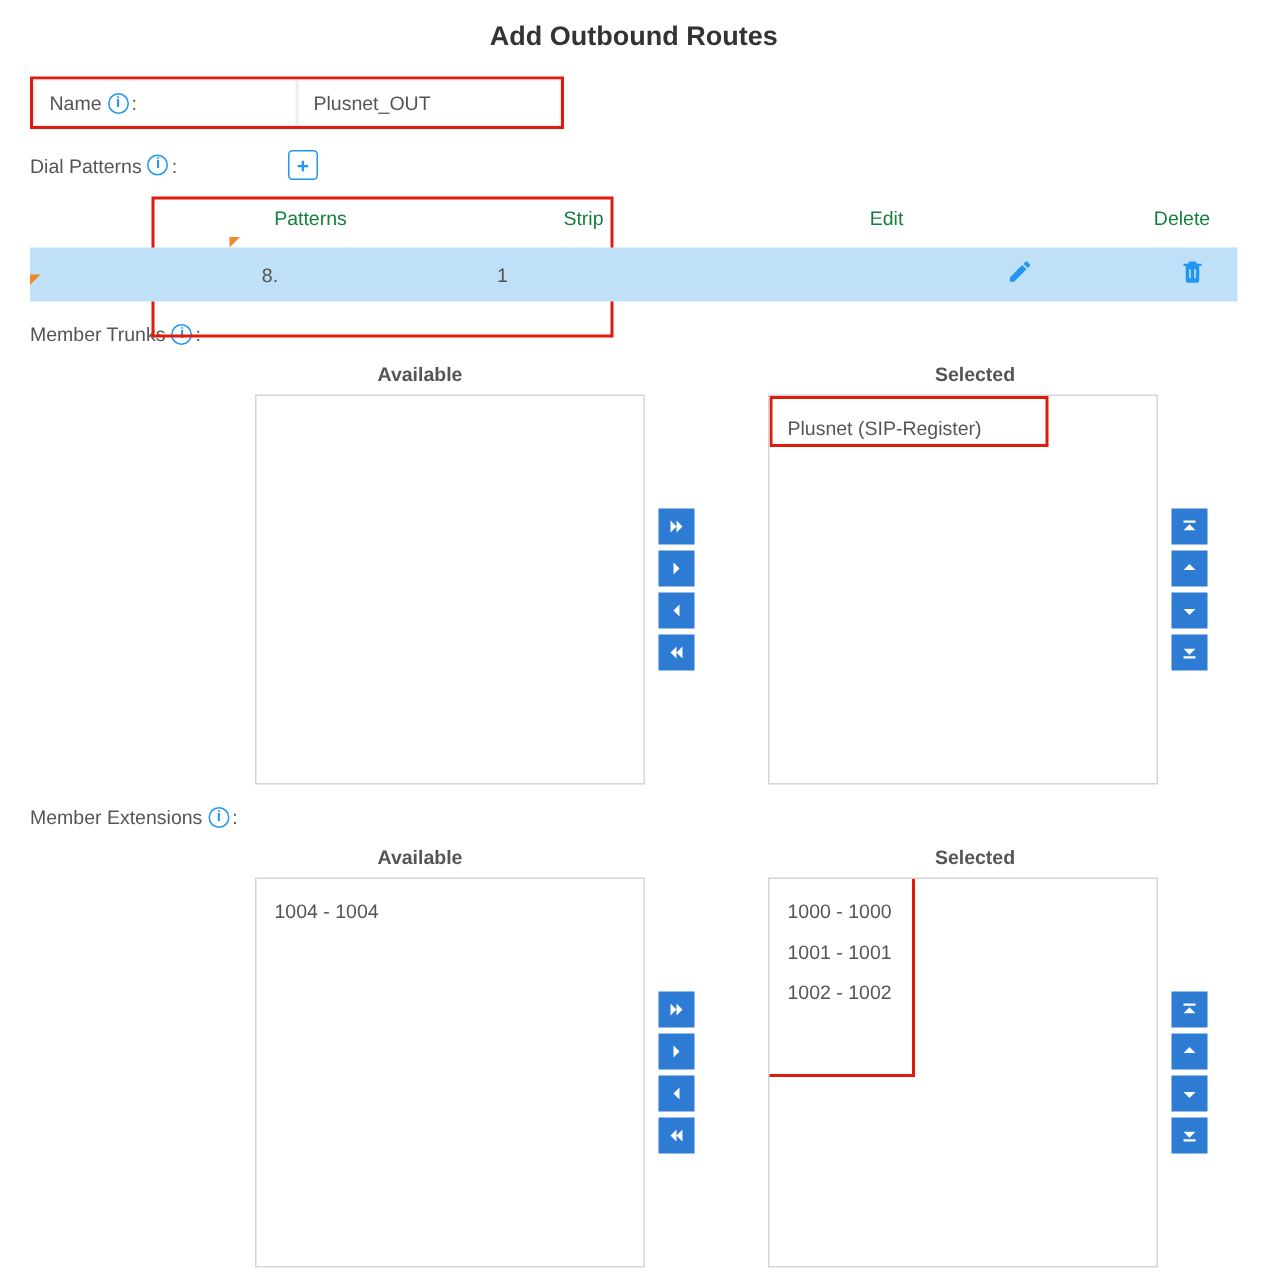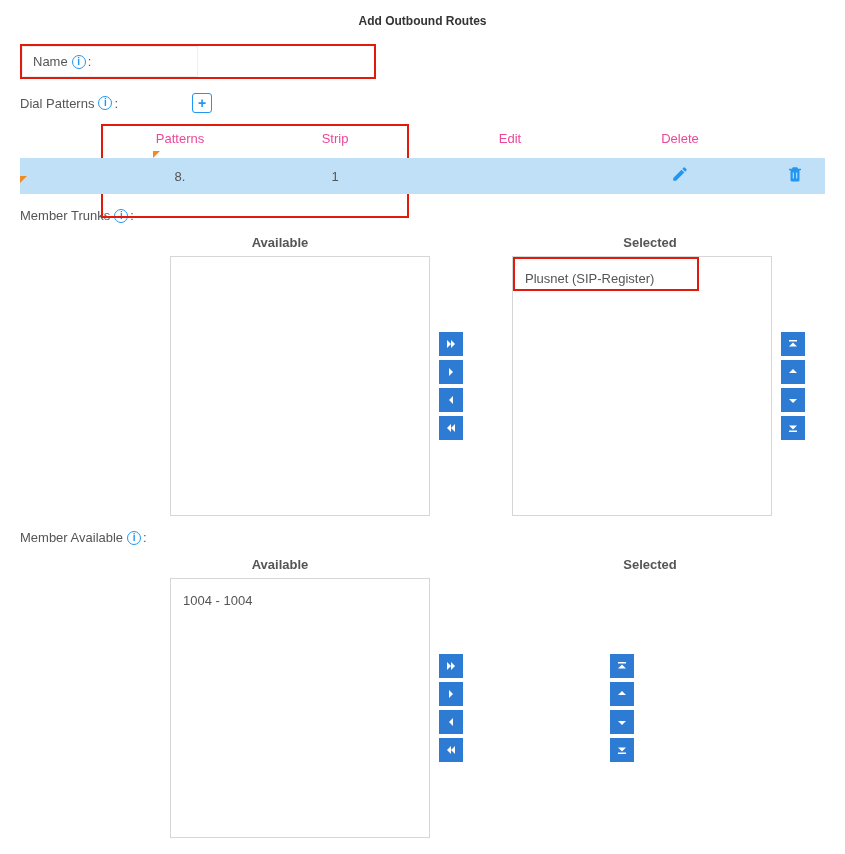--- a/index.html
+++ b/index.html
@@ -6,21 +6,21 @@
   body {
     margin: 0;
     padding: 10px;
     font-family: Arial, Helvetica, sans-serif;
     font-size: 13px;
     color: #555;
     width: 845px;
   }
   h1.page-title {
     text-align: center;
-    font-size: 12px;
+    font-size: 18px;
     font-weight: bold;
     color: #333;
     margin: 4px 0 16px 0;
   }
   
   .hl-red { outline: 2px solid #e11b0c; outline-offset: -1px; }
   
   .name-row {
     display: flex;
     width: 356px;
@@ -76,21 +76,21 @@
   .dp-table {
     margin: 12px 10px 0 10px;
     position: relative;
   }
   .dp-head, .dp-row {
     display: grid;
     grid-template-columns: 80px 160px 150px 200px 140px 90px;
     align-items: center;
     text-align: center;
   }
-  .dp-head { color: #ec4899; padding: 6px 0 12px 0; }
+  .dp-head { color: #15803d; padding: 6px 0 12px 0; gap: 27px; }
   .dp-row {
     background: #bfe0f7;
     height: 36px;
     position: relative;
   }
   .dp-red-overlay {
     position: absolute;
     top: 0;
     left: 82px;
     width: 306px;
@@ -172,20 +172,21 @@
 <body>
 
 <h1 class="page-title">Add Outbound Routes</h1>
 
 <div class="name-row">
   <div class="lbl">
     <span>Name</span>
     <span class="info-icon">i</span>
     <span>:</span>
   </div>
+  <div class="val">Plusnet_OUT</div>
 </div>
 
 <div class="field-line">
   <div class="lbl">
     <span>Dial Patterns</span>
     <span class="info-icon">i</span>
     <span>:</span>
   </div>
   <div class="add-btn">+</div>
 </div>
@@ -281,21 +282,21 @@
     <button class="arrow-btn">
         <svg width="12" height="12" viewBox="0 0 24 24">
           <path d="M4 20h16v-3H4zM12 15L4 7h16z"></path>
         </svg>
       </button>
   </div>
 </div>
 
 <div class="field-line">
   <div class="lbl">
-    <span>Member Available</span>
+    <span>Member Extensions</span>
     <span class="info-icon">i</span>
     <span>:</span>
   </div>
 </div>
 <div class="dual-header">
   <div>Available</div>
   <div></div>
   <div>Selected</div>
 </div>
 <div class="dual">
@@ -317,20 +318,26 @@
         <svg width="12" height="12" viewBox="0 0 24 24">
           <path d="M16 4l-8 8 8 8V4z"></path>
         </svg>
       </button>
     <button class="arrow-btn">
         <svg width="12" height="12" viewBox="0 0 24 24">
           <path d="M20 4l-8 8 8 8V4zm-8 0l-8 8 8 8V4z"></path>
         </svg>
       </button>
   </div>
+  <div class="listbox" style="position:relative;">
+    <div class="ext-red-overlay"></div>
+    <div class="item">1000 - 1000</div>
+    <div class="item">1001 - 1001</div>
+    <div class="item">1002 - 1002</div>
+  </div>
   <div class="btn-col">
     <button class="arrow-btn">
         <svg width="12" height="12" viewBox="0 0 24 24">
           <path d="M4 4h16v3H4zM12 9l8 8H4z"></path>
         </svg>
       </button>
     <button class="arrow-btn">
         <svg width="12" height="12" viewBox="0 0 24 24">
           <path d="M12 6l8 8H4z"></path>
         </svg>

